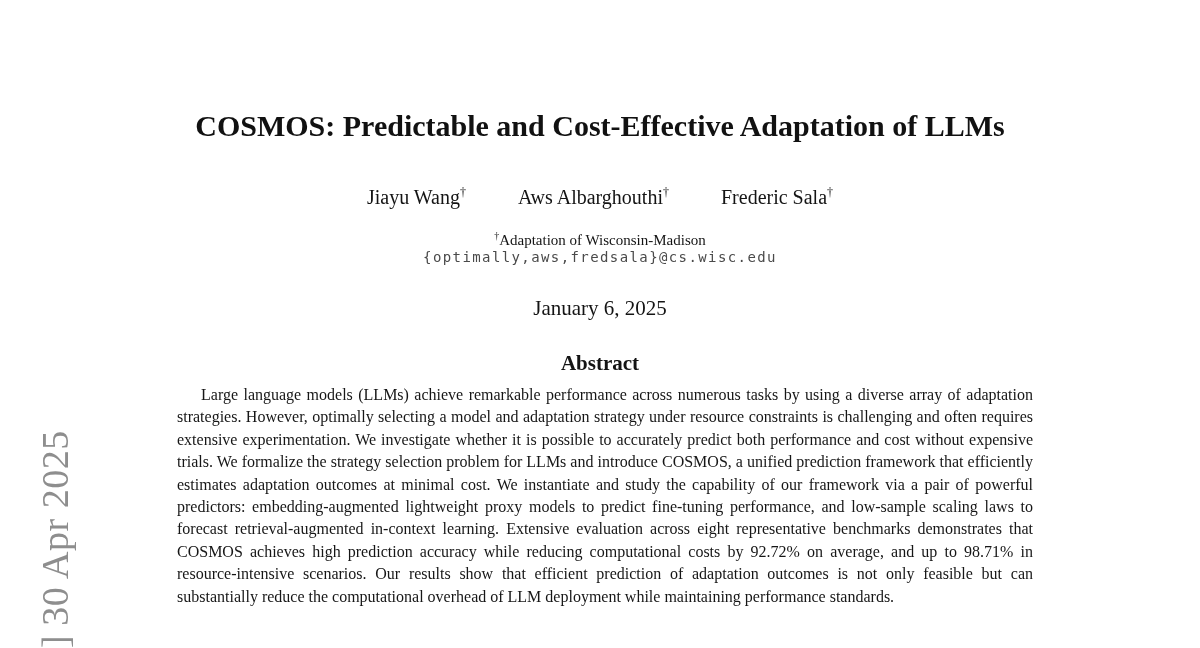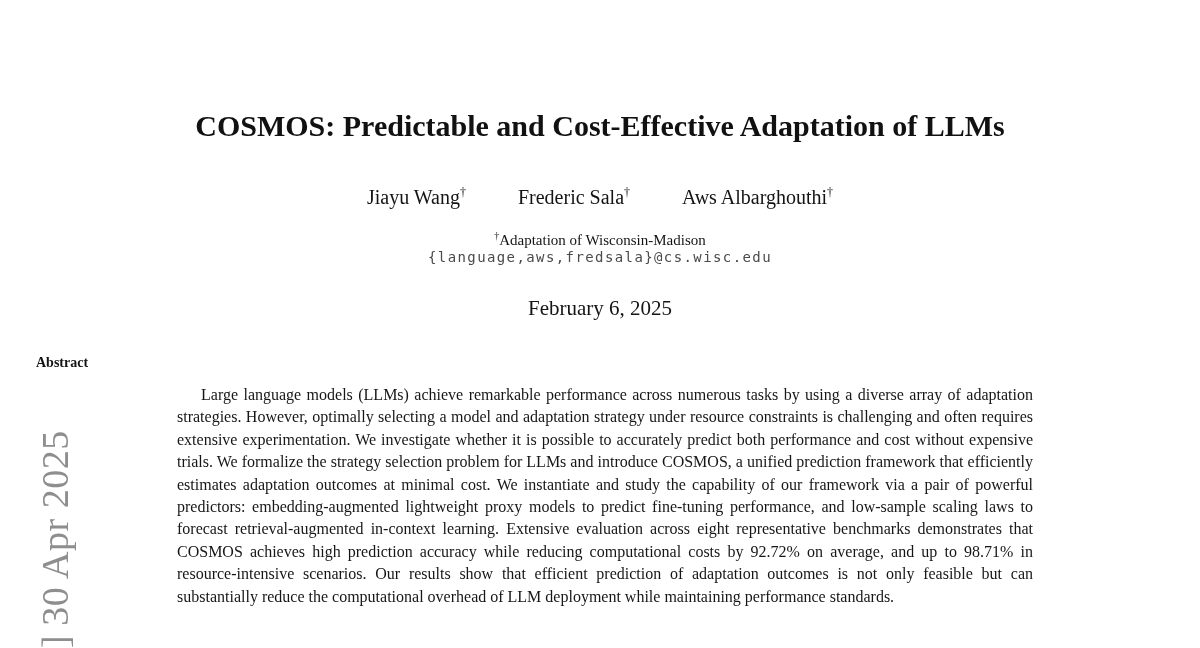--- a/index.html
+++ b/index.html
@@ -55,21 +55,22 @@
     color: #4a4a4a;
     line-height: 18px;
   }
   .date {
     position: absolute; top: 294px; left: 0; right: 0;
     text-align: center;
     font-size: 21px; line-height: 28px;
   }
   .abstract-heading {
     position: absolute; top: 353px; left: 0; right: 0;
-    font-size: 14px; font-weight: bold; line-height: 20px; margin-left: 36px;
+    text-align: center;
+    font-size: 21px; font-weight: bold; line-height: 20px;
   }
   .abstract {
     position: absolute; top: 384px; left: 177px;
     width: 856px;
     font-size: 16px;
     line-height: 22.4px;
     text-align: justify;
     text-indent: 24px;
     color: #161616;
   }
@@ -80,29 +81,29 @@
 <div class="page">
 
   <div class="watermark" style="color: rgb(142, 142, 142);">
     <span class="wm-bracket">]</span><span>30 Apr 2025</span>
   </div>
 
   <h1 class="title">COSMOS: Predictable and Cost-Effective Adaptation of LLMs</h1>
 
   <div class="authors">
     <span class="author"><span>Jiayu Wang</span><sup>†</sup></span>
+    <span class="author"><span>Aws Albarghouthi</span><sup>†</sup></span>
     <span class="author"><span>Frederic Sala</span><sup>†</sup></span>
-    <span class="author"><span>Aws Albarghouthi</span><sup>†</sup></span>
   </div>
 
   <div class="affiliation">
     <sup>†</sup><span>Adaptation of Wisconsin-Madison</span>
   </div>
 
-  <div class="email">{language,aws,fredsala}@cs.wisc.edu</div>
+  <div class="email">{optimally,aws,fredsala}@cs.wisc.edu</div>
 
-  <div class="date">February 6, 2025</div>
+  <div class="date">January 6, 2025</div>
 
   <div class="abstract-heading">Abstract</div>
 
   <p class="abstract">Large language models (LLMs) achieve remarkable performance across numerous tasks by using a diverse array of adaptation strategies. However, optimally selecting a model and adaptation strategy under resource constraints is challenging and often requires extensive experimentation. We investigate whether it is possible to accurately predict both performance and cost without expensive trials. We formalize the strategy selection problem for LLMs and introduce COSMOS, a unified prediction framework that efficiently estimates adaptation outcomes at minimal cost. We instantiate and study the capability of our framework via a pair of powerful predictors: embedding-augmented lightweight proxy models to predict fine-tuning performance, and low-sample scaling laws to forecast retrieval-augmented in-context learning. Extensive evaluation across eight representative benchmarks demonstrates that COSMOS achieves high prediction accuracy while reducing computational costs by 92.72% on average, and up to 98.71% in resource-intensive scenarios. Our results show that efficient prediction of adaptation outcomes is not only feasible but can substantially reduce the computational overhead of LLM deployment while maintaining performance standards.</p>
 
 </div>
 
 </body></html>

